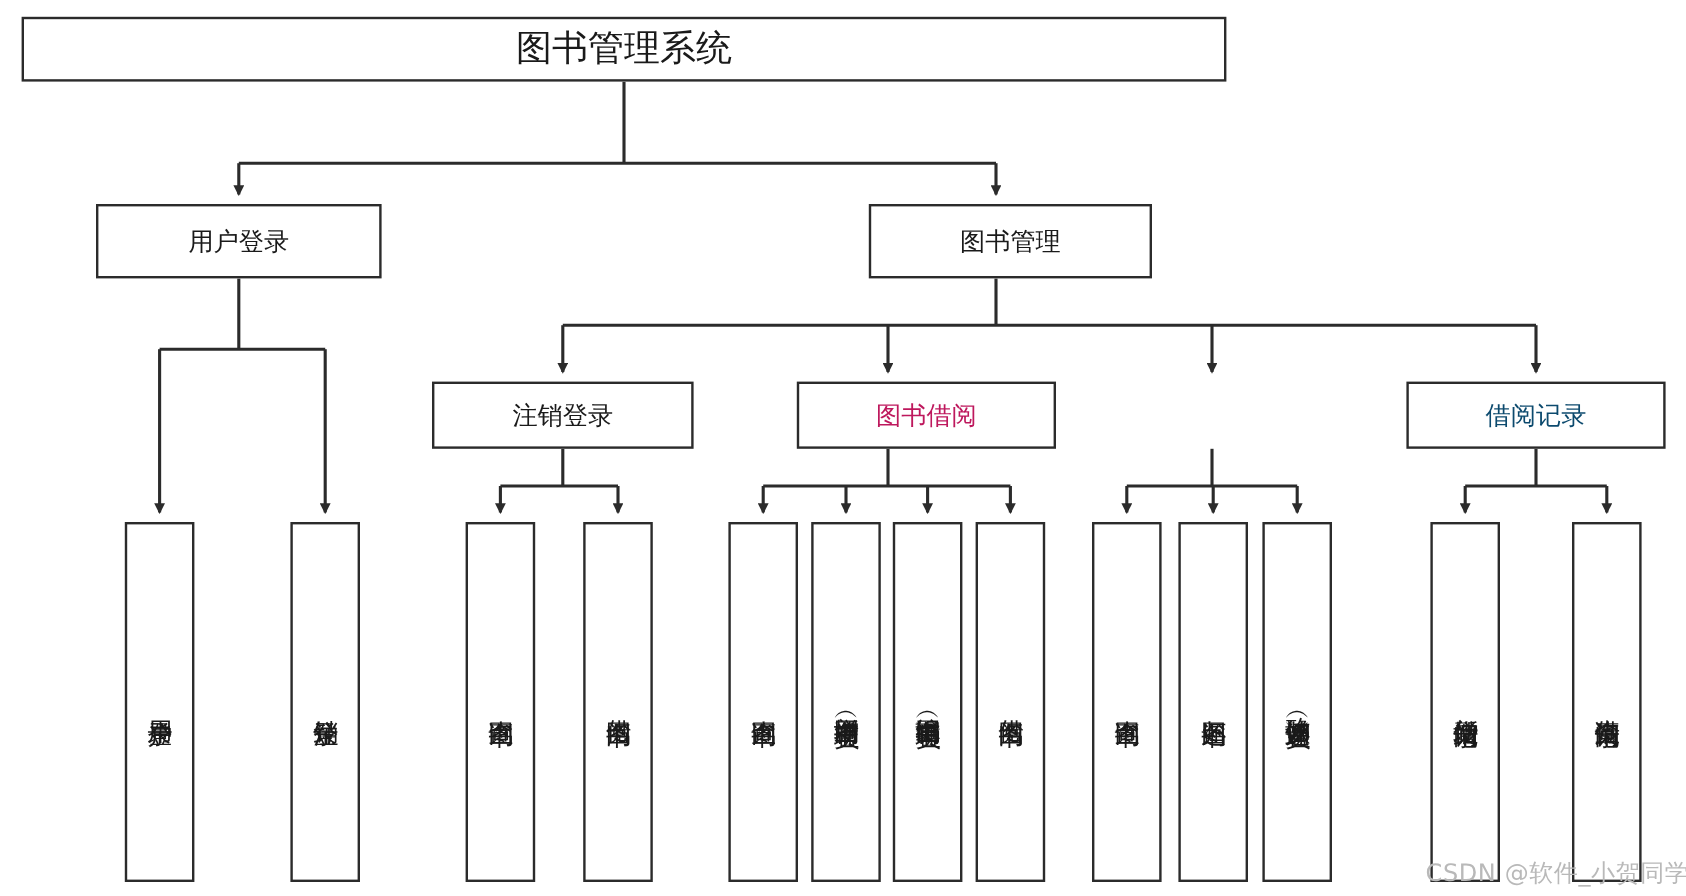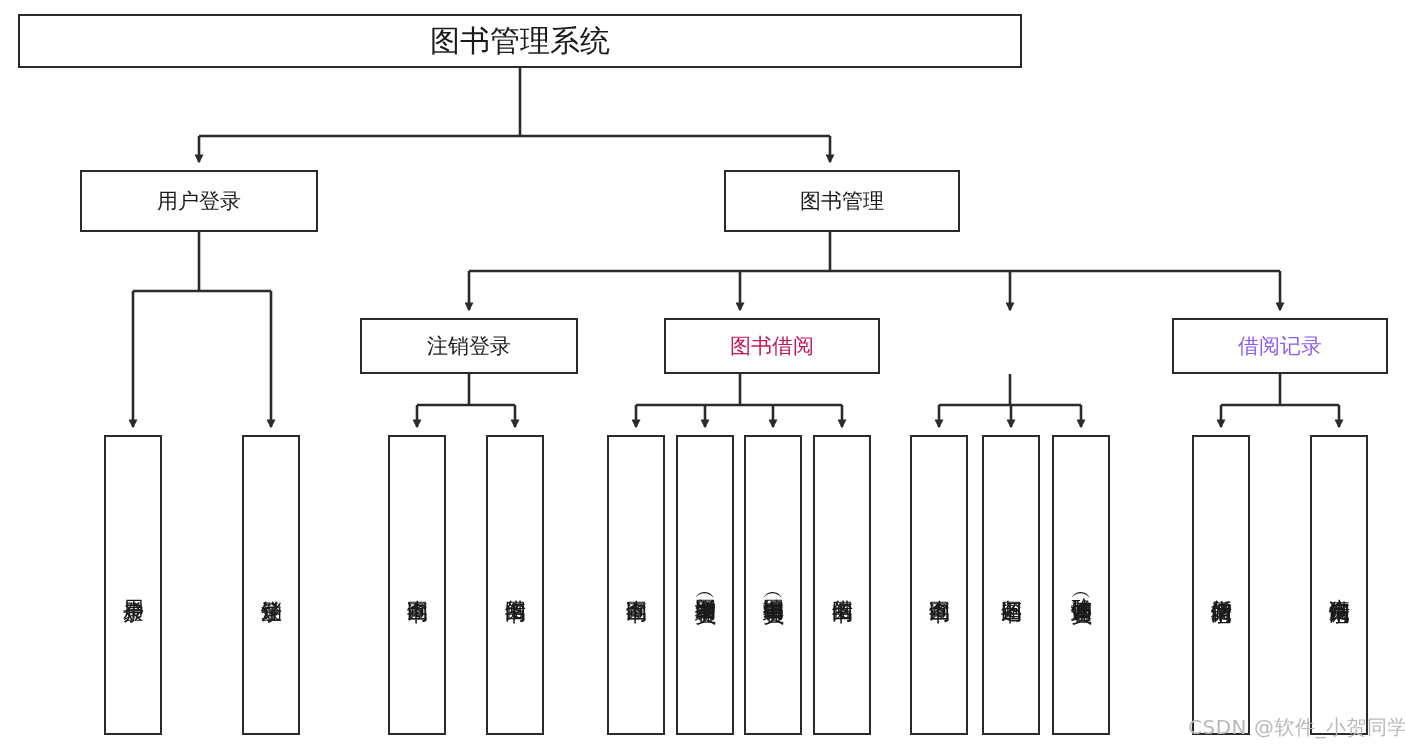--- a/index.html
+++ b/index.html
@@ -121,21 +121,21 @@
     </g>
   </svg>
 
   <div class="node root" style="left: 18px; top: 14px; width: 1004px; height: 54px; border-color: rgb(43, 43, 43); background: rgb(255, 255, 255); color: rgb(26, 26, 26);">图书管理系统</div>
 
   <div class="node branch" style="left: 80px; top: 170px; width: 238px; height: 62px; border-color: rgb(43, 43, 43); background: rgb(255, 255, 255); color: rgb(26, 26, 26);">用户登录</div>
   <div class="node branch" style="left: 712px; top: 170px; width: 236px; height: 62px; border-color: rgb(43, 43, 43); background: rgb(255, 255, 255); color: rgb(26, 26, 26); margin-left: 12px;">图书管理</div>
 
   <div class="node branch" style="left: 360px; top: 318px; width: 218px; height: 56px; border-color: rgb(43, 43, 43); background: rgb(255, 255, 255); color: rgb(26, 26, 26);">注销登录</div>
   <div class="node branch" style="left: 632px; top: 318px; width: 216px; height: 56px; border-color: rgb(43, 43, 43); background: rgb(255, 255, 255); color: #be185d; margin-left: 32px;">图书借阅</div>
-  <div class="node branch" style="left: 1172px; top: 318px; width: 216px; height: 56px; border-color: rgb(43, 43, 43); background: rgb(255, 255, 255); color: #8b5cf6;">借阅记录</div>
+  <div class="node branch" style="left: 1172px; top: 318px; width: 216px; height: 56px; border-color: rgb(43, 43, 43); background: rgb(255, 255, 255); color: #0c4a6e;">借阅记录</div>
 
   <div class="node leaf" style="left: 104px; top: 435px; width: 58px; height: 300px; border-color: rgb(43, 43, 43); background: rgb(255, 255, 255); color: rgb(26, 26, 26);">
       <span class="vtext">用户登录</span>
     </div>
   <div class="node leaf" style="left: 242px; top: 435px; width: 58px; height: 300px; border-color: rgb(43, 43, 43); background: rgb(255, 255, 255); color: rgb(26, 26, 26);">
       <span class="vtext">注销登录</span>
     </div>
   <div class="node leaf" style="left: 388px; top: 435px; width: 58px; height: 300px; border-color: rgb(43, 43, 43); background: rgb(255, 255, 255); color: rgb(26, 26, 26);">
       <span class="vtext">查询图书</span>
     </div>

